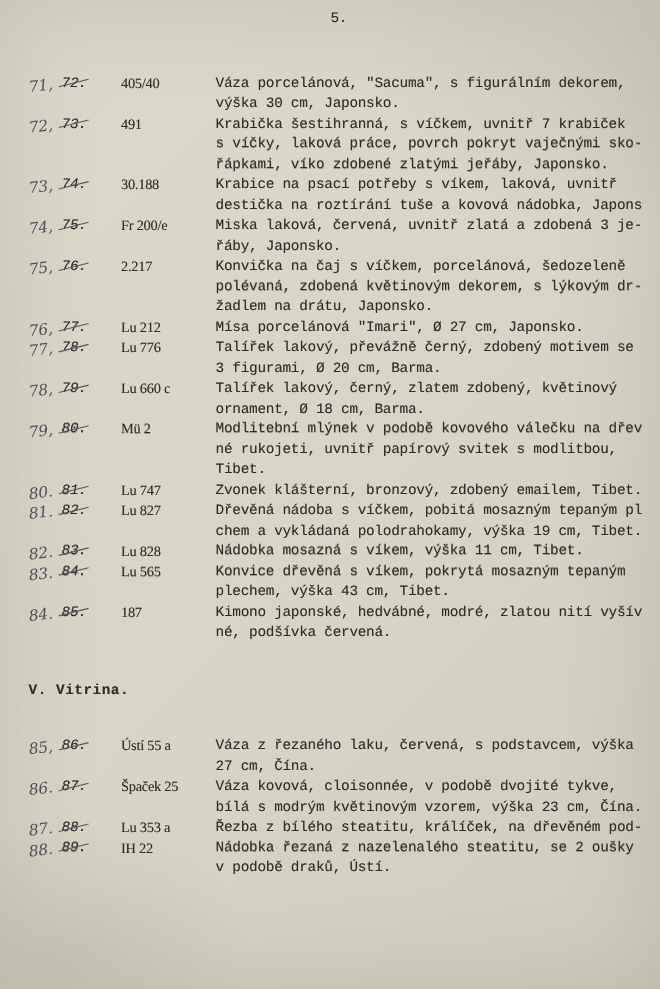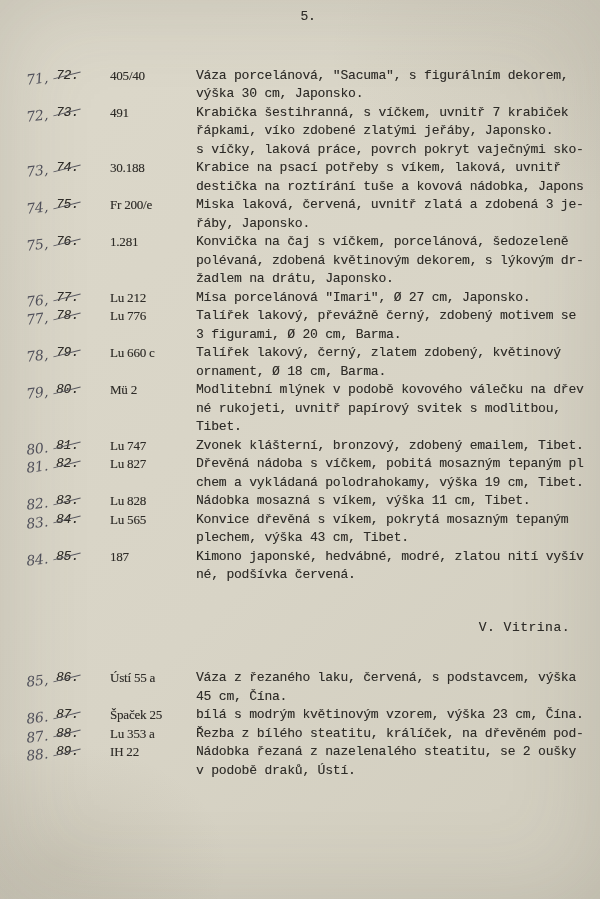--- a/index.html
+++ b/index.html
@@ -50,22 +50,22 @@
   .num::after{
     content:"";
     position:absolute;
     left:-3px;right:-2px;top:46%;
     border-top:1.6px solid #56565e;
     transform:rotate(-14deg);
   }
   .cat{white-space:nowrap;font-family:Liberation Serif, serif;}
   .desc .line{white-space:nowrap;}
   .section-heading{
-    text-align:right;
-    font-weight:400;
+    text-align:left;
+    font-weight:700;
     letter-spacing:.5px;
     margin:34px 20px 32px 0;
   }
 </style>
 </head>
 <body>
 
 <div class="page">
   <div class="page-number">5.</div>
   <div id="content">
@@ -77,22 +77,22 @@
           <div class="line">Váza porcelánová, "Sacuma", s figurálním dekorem,</div>
           <div class="line">výška 30 cm, Japonsko.</div>
         </div>
       </div>
       <div class="entry">
         <span class="hw">72,</span>
         <span class="num">73.</span>
         <span class="cat">491</span>
         <div class="desc">
           <div class="line">Krabička šestihranná, s víčkem, uvnitř 7 krabiček</div>
+          <div class="line">s víčky, laková práce, povrch pokryt vaječnými sko-</div>
           <div class="line">řápkami, víko zdobené zlatými jeřáby, Japonsko.</div>
-          <div class="line">s víčky, laková práce, povrch pokryt vaječnými sko-</div>
         </div>
       </div>
       <div class="entry">
         <span class="hw">73,</span>
         <span class="num">74.</span>
         <span class="cat">30.188</span>
         <div class="desc">
           <div class="line">Krabice na psací potřeby s víkem, laková, uvnitř</div>
           <div class="line">destička na roztírání tuše a kovová nádobka, Japons</div>
         </div>
@@ -102,21 +102,21 @@
         <span class="num">75.</span>
         <span class="cat">Fr 200/e</span>
         <div class="desc">
           <div class="line">Miska laková, červená, uvnitř zlatá a zdobená 3 je-</div>
           <div class="line">řáby, Japonsko.</div>
         </div>
       </div>
       <div class="entry">
         <span class="hw">75,</span>
         <span class="num">76.</span>
-        <span class="cat">1.281</span>
+        <span class="cat">2.217</span>
         <div class="desc">
           <div class="line">Konvička na čaj s víčkem, porcelánová, šedozeleně</div>
           <div class="line">polévaná, zdobená květinovým dekorem, s lýkovým dr-</div>
           <div class="line">žadlem na drátu, Japonsko.</div>
         </div>
       </div>
       <div class="entry">
         <span class="hw">76,</span>
         <span class="num">77.</span>
         <span class="cat">Lu 212</span>
@@ -195,28 +195,29 @@
           <div class="line">né, podšívka červená.</div>
         </div>
       </div>
       <div class="section-heading">V. Vitrina.</div>
       <div class="entry">
         <span class="hw">85,</span>
         <span class="num">86.</span>
         <span class="cat">Ústí 55 a</span>
         <div class="desc">
           <div class="line">Váza z řezaného laku, červená, s podstavcem, výška</div>
-          <div class="line">45 cm, Čína.</div>
+          <div class="line">27 cm, Čína.</div>
         </div>
       </div>
       <div class="entry">
         <span class="hw">86.</span>
         <span class="num">87.</span>
         <span class="cat">Špaček 25</span>
         <div class="desc">
+          <div class="line">Váza kovová, cloisonnée, v podobě dvojité tykve,</div>
           <div class="line">bílá s modrým květinovým vzorem, výška 23 cm, Čína.</div>
         </div>
       </div>
       <div class="entry">
         <span class="hw">87.</span>
         <span class="num">88.</span>
         <span class="cat">Lu 353 a</span>
         <div class="desc">
           <div class="line">Řezba z bílého steatitu, králíček, na dřevěném pod-</div>
         </div>

